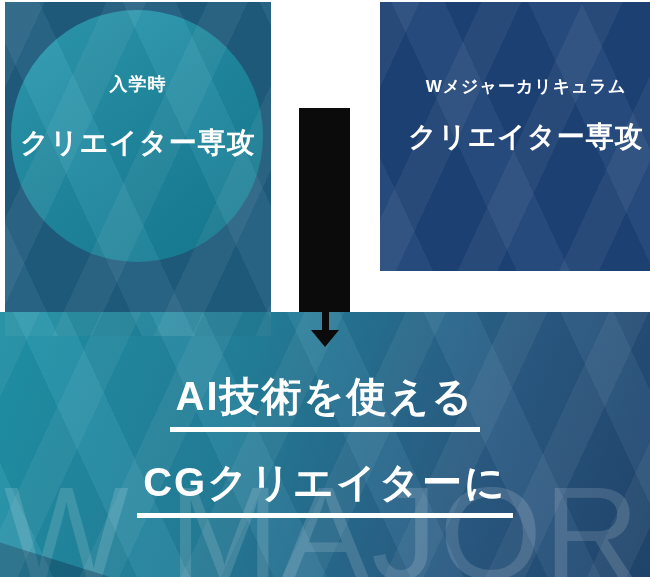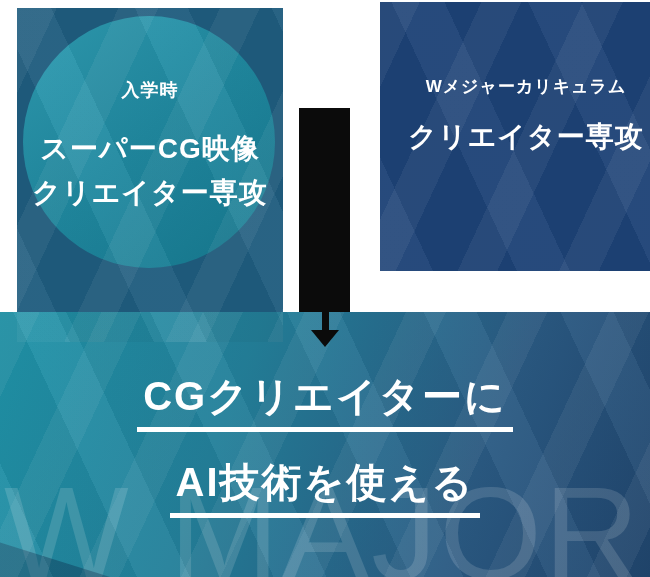--- a/index.html
+++ b/index.html
@@ -22,24 +22,23 @@
     inset: 0;
     z-index: 2;
     pointer-events: none;
     background-image:
       repeating-linear-gradient(115deg, rgba(255,255,255,0.055) 0 36px, rgba(255,255,255,0) 36px 92px),
       repeating-linear-gradient(65deg, rgba(255,255,255,0.045) 0 48px, rgba(0,0,0,0.035) 48px 124px);
   }
 
   
   .card-cg {
-    left: 5px; top: 8px;
+    left: 5px; top: 2px;
     width: 266px; height: 334px;
     background: var(--card-cg-bg, #1f5c7e);
-    margin-left: 12px;
   }
   .card-cg .circle {
     position: absolute;
     left: 6px; top: 8px;
     width: 252px; height: 252px;
     border-radius: 50%;
     z-index: 1;
     background: linear-gradient(140deg, #2e9bb1 0%, var(--card-cg-circle, #2089a0) 48%, #16788f 100%);
   }
 
@@ -150,21 +149,20 @@
 </style>
 </head>
 <body>
 
 <div class="stage">
 
   <div class="card card-cg tex">
     <div class="circle"></div>
     <div class="card-label">入学時</div>
     <div class="card-title">
-      <div>スーパーCG映像</div>
       <div>クリエイター専攻</div>
     </div>
   </div>
 
   <div class="card card-ai tex">
     <div class="card-label">Wメジャーカリキュラム</div>
     <div class="card-title">
       <div>クリエイター専攻</div>
     </div>
   </div>
@@ -173,21 +171,21 @@
     <div class="arrow-bar"></div>
     <div class="arrow-stem"></div>
     <div class="arrow-head"></div>
   </div>
 
   <div class="result tex">
     <div class="watermark">W MAJOR</div>
     <div class="corner-shade"></div>
     <div class="result-text">
       <div class="rline">
-        <span>CGクリエイターに</span>
+        <span>AI技術を使える</span>
       </div>
       <div class="rline">
-        <span>AI技術を使える</span>
+        <span>CGクリエイターに</span>
       </div>
     </div>
   </div>
 
 </div>
 
 </body></html>

